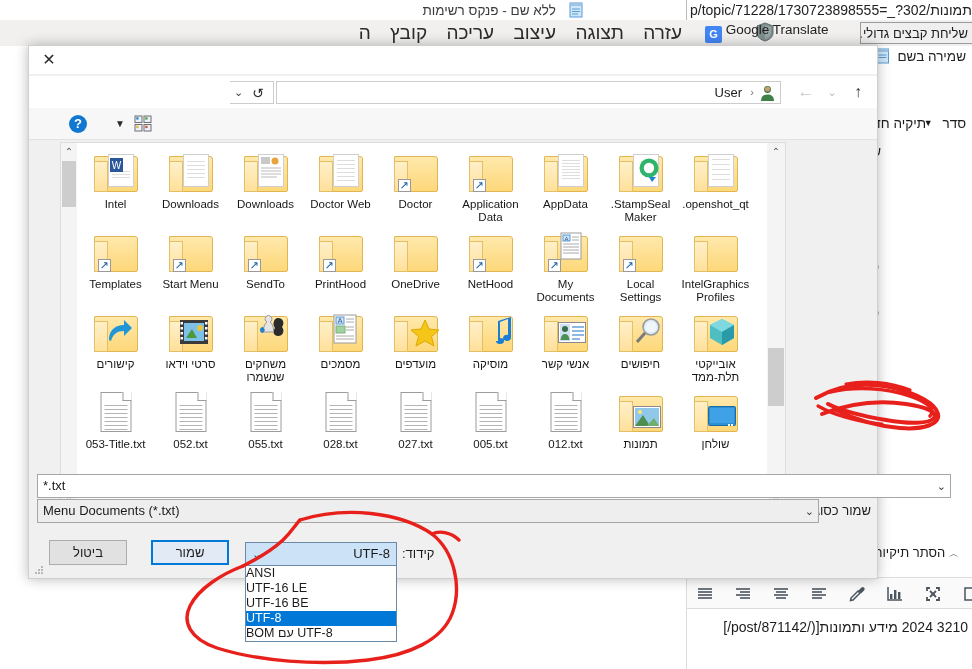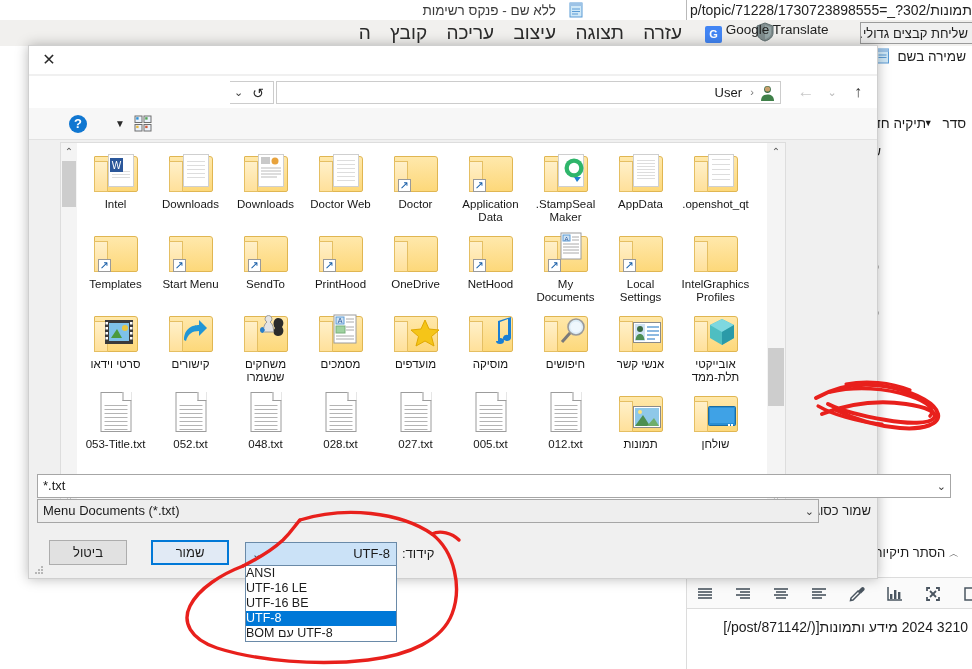--- a/index.html
+++ b/index.html
@@ -687,48 +687,48 @@
                   <div class="front"></div>
                   <div class="shortcut">↗</div>
                 </div>
             </div>
             <div class="nm">Application Data</div>
           </div>
           <div class="cell">
             <div class="ic">
               <div class="folder">
                   <div class="back"></div>
-                  <div class="paper"></div>
-                <svg class="ovl" style="left:18px;top:3px" width="24" height="26" viewBox="0 0 24 26">
-                    <circle cx="12" cy="11" r="9.5" fill="#2fb56b"></circle>
-                    <circle cx="12" cy="11" r="5.2" fill="#fff"></circle>
-                    <path d="M12 20 L19 20 L15 25 Z" fill="#1f7fd0"></path>
-                  </svg>
-                <div class="front"></div>
-                </div>
-            </div>
-            <div class="nm">.StampSeal Maker</div>
-          </div>
-          <div class="cell">
-            <div class="ic">
-              <div class="folder">
-                  <div class="back"></div>
                   <div class="paper">
                     <div class="ln" style="top:5px"></div>
                     <div class="ln" style="top:8px"></div>
                     <div class="ln" style="top:11px"></div>
                     <div class="ln" style="top:14px"></div>
                     <div class="ln" style="top:17px"></div>
                     <div class="ln" style="top:20px"></div>
                     <div class="ln" style="top:23px"></div>
                   </div>
                   <div class="front"></div>
                 </div>
             </div>
             <div class="nm">AppData</div>
+          </div>
+          <div class="cell">
+            <div class="ic">
+              <div class="folder">
+                  <div class="back"></div>
+                  <div class="paper"></div>
+                <svg class="ovl" style="left:18px;top:3px" width="24" height="26" viewBox="0 0 24 26">
+                    <circle cx="12" cy="11" r="9.5" fill="#2fb56b"></circle>
+                    <circle cx="12" cy="11" r="5.2" fill="#fff"></circle>
+                    <path d="M12 20 L19 20 L15 25 Z" fill="#1f7fd0"></path>
+                  </svg>
+                <div class="front"></div>
+                </div>
+            </div>
+            <div class="nm">.StampSeal Maker</div>
           </div>
           <div class="cell">
             <div class="ic">
               <div class="folder">
                   <div class="back"></div>
                   <div class="paper">
                     <div class="ln" style="top:4px"></div>
                     <div class="ln" style="top:9px"></div>
                     <div class="ln" style="top:14px"></div>
                     <div class="ln" style="top:19px"></div>
@@ -837,20 +837,32 @@
                 <div class="folder plain">
                   <div class="back"></div>
                   <div class="front"></div>
                 </div>
               </div>
             <div class="nm">IntelGraphicsProfiles</div>
           </div>
         </div>
 
         <div class="grow">
+          <div class="cell rtl">
+            <div class="ic">
+              <div class="folder plain">
+                  <div class="back"></div>
+                  <div class="front"></div>
+                <svg class="ovl" style="left:10px;top:2px" width="30" height="30" viewBox="0 0 30 30">
+                    <path d="M5 24 C5 12 14 9 20 9 L20 4 L28 12 L20 20 L20 15 C13 15 9 18 7 25 Z" fill="#2196d6"></path>
+                  </svg>
+                </div>
+            </div>
+            <div class="nm">קישורים</div>
+          </div>
           <div class="cell rtl">
             <div class="ic">
               <div class="folder plain">
                   <div class="back"></div>
                   <div class="front"></div>
                 <svg class="ovl" style="left:11px;top:6px" width="28" height="24" viewBox="0 0 28 24">
                     <rect width="28" height="24" fill="#3a3a3a"></rect>
                     <rect x="4" y="3" width="20" height="18" fill="#7ec1e8"></rect>
                     <path d="M6 18 L12 9 L17 18 Z" fill="#4a9a3d"></path>
                     <circle cx="20" cy="8" r="3" fill="#e8c53d"></circle>
@@ -867,32 +879,20 @@
                   </svg>
                 </div>
             </div>
             <div class="nm">סרטי וידאו</div>
           </div>
           <div class="cell rtl">
             <div class="ic">
               <div class="folder plain">
                   <div class="back"></div>
                   <div class="front"></div>
-                <svg class="ovl" style="left:10px;top:2px" width="30" height="30" viewBox="0 0 30 30">
-                    <path d="M5 24 C5 12 14 9 20 9 L20 4 L28 12 L20 20 L20 15 C13 15 9 18 7 25 Z" fill="#2196d6"></path>
-                  </svg>
-                </div>
-            </div>
-            <div class="nm">קישורים</div>
-          </div>
-          <div class="cell rtl">
-            <div class="ic">
-              <div class="folder plain">
-                  <div class="back"></div>
-                  <div class="front"></div>
                 <svg class="ovl" style="left:12px;top:0px" width="30" height="32" viewBox="0 0 30 32">
                     <path d="M22 4 C27 4 29 9 26 13 C29 17 27 22 22 22 C18 22 16 18 19 14 C16 10 18 4 22 4 Z" fill="#2b2b2b"></path>
                     <path d="M11 8 a3.4 3.4 0 1 1 3 0 c3 2 3.6 6 3.6 10 H7.4 C7.4 14 8 10 11 8 Z" fill="#e5e5e5" stroke="#9a9a9a"></path>
                     <path d="M4 16 a3 3 0 0 1 3-3 l2 3 -2 3 a3 3 0 0 1 -3 -3 Z" fill="#2a7fc8"></path>
                   </svg>
                 </div>
             </div>
             <div class="nm">משחקים שנשמרו</div>
           </div>
           <div class="cell rtl">
@@ -938,34 +938,20 @@
                   </svg>
                 </div>
             </div>
             <div class="nm">מוסיקה</div>
           </div>
           <div class="cell rtl">
             <div class="ic">
               <div class="folder plain">
                   <div class="back"></div>
                   <div class="front"></div>
-                <svg class="ovl" style="left:15px;top:2px" width="30" height="30" viewBox="0 0 30 30">
-                    <circle cx="17" cy="11" r="8" fill="#dcecf7" stroke="#9a9a9a" stroke-width="1.6"></circle>
-                    <circle cx="17" cy="11" r="5.6" fill="#eff7fd"></circle>
-                    <line x1="11" y1="17" x2="3" y2="26" stroke="#7a7a7a" stroke-width="3"></line>
-                  </svg>
-                </div>
-            </div>
-            <div class="nm">חיפושים</div>
-          </div>
-          <div class="cell rtl">
-            <div class="ic">
-              <div class="folder plain">
-                  <div class="back"></div>
-                  <div class="front"></div>
                 <svg class="ovl" style="left:14px;top:8px" width="28" height="21" viewBox="0 0 28 21">
                     <rect x="0.5" y="0.5" width="27" height="20" fill="#fff" stroke="#8a8a8a"></rect>
                     <rect x="2" y="2" width="10" height="17" fill="#cfe2f3"></rect>
                     <circle cx="7" cy="7" r="3" fill="#3a6b45"></circle>
                     <path d="M2.5 18 C3 13.5 5 12 7 12 C9 12 11 13.5 11.5 18 Z" fill="#4d8f55"></path>
                     <g stroke="#5b9bd5" stroke-width="1.4">
                       <line x1="14" y1="5" x2="26" y2="5"></line>
                       <line x1="14" y1="9" x2="26" y2="9"></line>
                       <line x1="14" y1="13" x2="26" y2="13"></line>
                       <line x1="14" y1="17" x2="22" y2="17"></line>
@@ -973,20 +959,34 @@
                   </svg>
                 </div>
             </div>
             <div class="nm">אנשי קשר</div>
           </div>
           <div class="cell rtl">
             <div class="ic">
               <div class="folder plain">
                   <div class="back"></div>
                   <div class="front"></div>
+                <svg class="ovl" style="left:15px;top:2px" width="30" height="30" viewBox="0 0 30 30">
+                    <circle cx="17" cy="11" r="8" fill="#dcecf7" stroke="#9a9a9a" stroke-width="1.6"></circle>
+                    <circle cx="17" cy="11" r="5.6" fill="#eff7fd"></circle>
+                    <line x1="11" y1="17" x2="3" y2="26" stroke="#7a7a7a" stroke-width="3"></line>
+                  </svg>
+                </div>
+            </div>
+            <div class="nm">חיפושים</div>
+          </div>
+          <div class="cell rtl">
+            <div class="ic">
+              <div class="folder plain">
+                  <div class="back"></div>
+                  <div class="front"></div>
                 <svg class="ovl" style="left:14px;top:3px" width="28" height="30" viewBox="0 0 28 30">
                     <path d="M14 2 L26 8 V21 L14 28 L2 21 V8 Z" fill="#3bbac6" opacity="0.9"></path>
                     <path d="M14 2 L26 8 L14 15 L2 8 Z" fill="#7ed8e0"></path>
                     <path d="M14 15 L26 8 V21 L14 28 Z" fill="#2a9aa8"></path>
                   </svg>
                 </div>
             </div>
             <div class="nm">אובייקטי תלת-ממד</div>
           </div>
         </div>
@@ -1028,21 +1028,21 @@
                   <div class="fold"></div>
                   <div class="ln" style="top:12px"></div>
                   <div class="ln" style="top:16px"></div>
                   <div class="ln" style="top:20px"></div>
                   <div class="ln" style="top:24px"></div>
                   <div class="ln" style="top:28px"></div>
                   <div class="ln" style="top:32px"></div>
                   <div class="ln" style="top:36px"></div>
                 </div>
             </div>
-            <div class="nm">048.txt</div>
+            <div class="nm">055.txt</div>
           </div>
           <div class="cell">
             <div class="ic">
               <div class="doc">
                   <div class="fold"></div>
                   <div class="ln" style="top:12px"></div>
                   <div class="ln" style="top:16px"></div>
                   <div class="ln" style="top:20px"></div>
                   <div class="ln" style="top:24px"></div>
                   <div class="ln" style="top:28px"></div>

